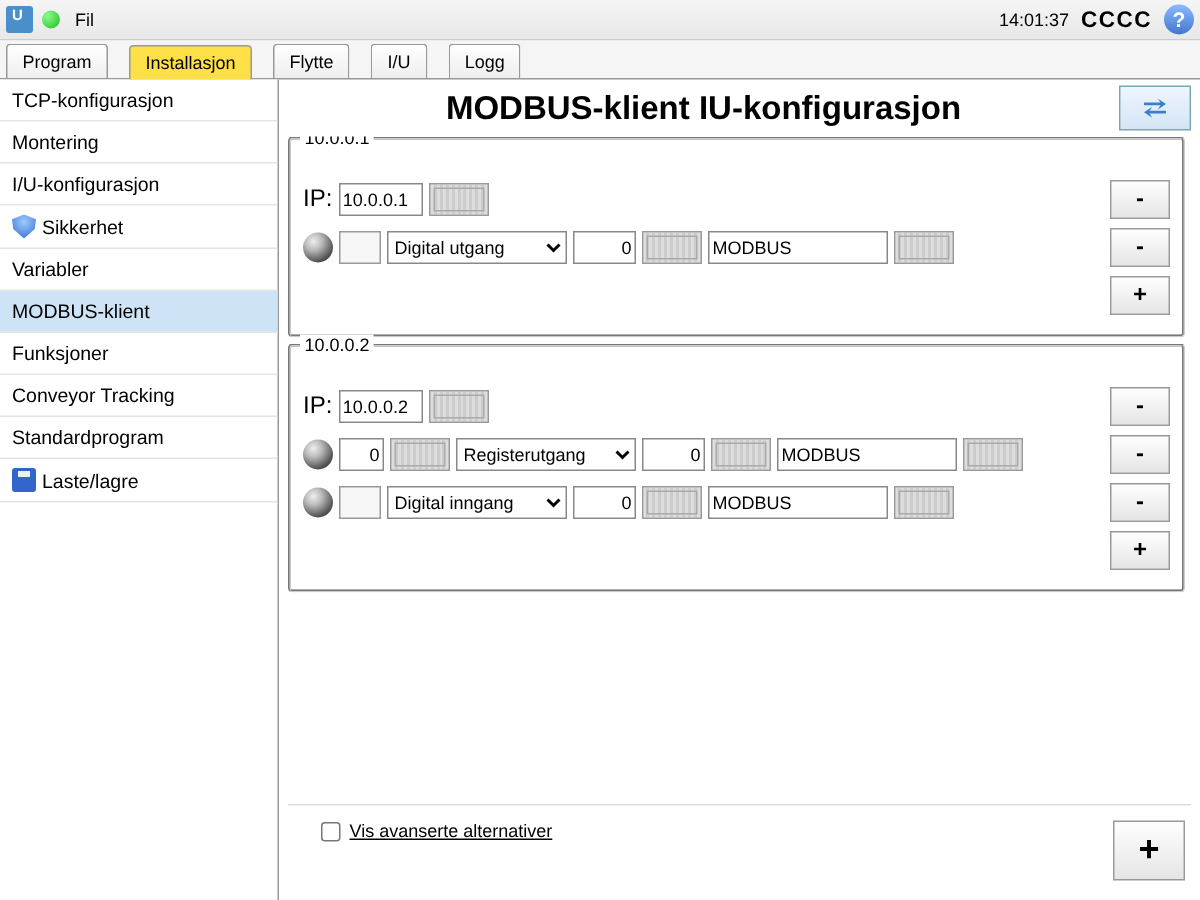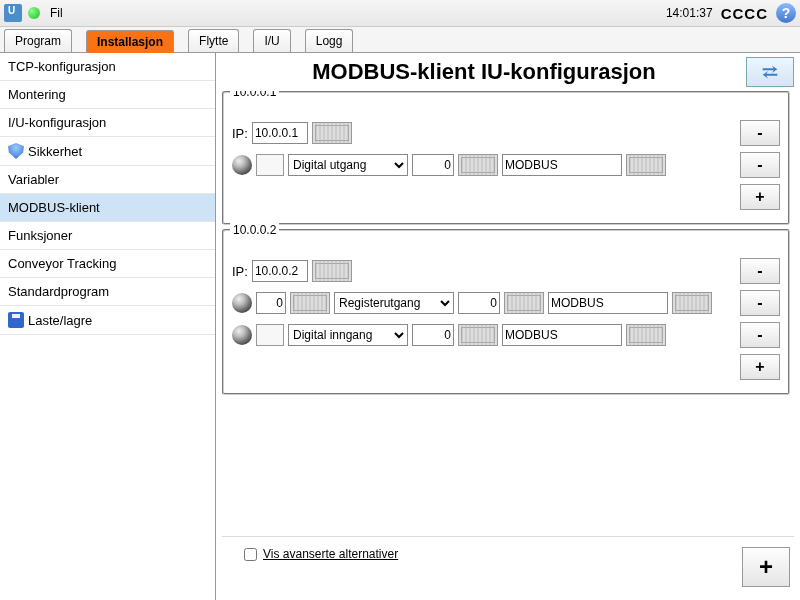--- a/index.html
+++ b/index.html
@@ -8,38 +8,38 @@
   .menubar .logo { width: 18px; height: 18px; background: #4a8fc9; border-radius: 2px; margin-right: 6px; position: relative; }
   .menubar .logo::after { content: 'U'; color: #fff; font-weight: bold; font-size: 10px; position: absolute; top: 1px; left: 4px; }
   .menubar .status-dot { width: 12px; height: 12px; border-radius: 50%; background: radial-gradient(circle at 30% 30%, #8f8, #2b2); margin-right: 6px; }
   .menubar .file-menu { cursor: pointer; padding: 4px; }
   .menubar .spacer { flex: 1; }
   .menubar .clock { margin-right: 8px; }
   .menubar .status-cccc { font-weight: bold; font-size: 15px; margin-right: 8px; letter-spacing: 1px; }
   .menubar .help { width: 20px; height: 20px; border-radius: 50%; background: linear-gradient(#8bf, #47c); color: #fff; font-weight: bold; text-align: center; line-height: 20px; cursor: pointer; font-size: 14px; }
   .tabbar { height: 26px; display: flex; align-items: flex-end; padding: 0 4px; border-bottom: 1px solid #999; background: #f5f5f5; gap: 12px; }
   .tab { border: 1px solid #999; border-bottom: none; padding: 4px 10px; margin-right: 2px; background: linear-gradient(#fff,#eee); cursor: pointer; font-size: 12px; border-radius: 3px 3px 0 0; }
-  .tab.active { background: #f97316; font-weight: bold; position: relative; top: 1px; }
+  .tab.active { background: #fde047; font-weight: normal; position: relative; top: 1px; }
   .workarea { display: flex; height: 548px; }
-  .sidebar { width: 216px; border-right: 1px solid #999; background: #fff; }
+  .sidebar { width: 186px; border-right: 1px solid #999; background: #fff; }
   .sidebar .item { padding: 6px 8px; border-bottom: 1px solid #e5e5e5; cursor: pointer; display: flex; align-items: center; font-size: 13px; }
   .sidebar .item.selected { background: #cfe3f7; }
   .sidebar .item .icon { width: 16px; height: 16px; margin-right: 4px; }
   .shield { background: radial-gradient(circle at 50% 30%, #9cf, #36c); clip-path: polygon(50% 0,100% 20%,95% 60%,50% 100%,5% 60%,0 20%); }
   .disk { background: #36c; border-radius:2px; position:relative; }
   .disk::after { content:''; position:absolute; top:2px; left:4px; width:8px; height:4px; background:#eee; }
   .main { flex: 1; padding: 4px 6px; display:flex; flex-direction:column; overflow:hidden;}
   .header-row { display:flex; align-items:center; margin-bottom:4px;}
   .page-title { flex:1; text-align:center; font-size:22px; font-weight:bold; }
   .refresh-btn { width:48px; height:30px; border:1px solid #7aa; background:linear-gradient(#eef5ff,#d5e5f5); cursor:pointer; display:flex; align-items:center; justify-content:center; }
   .refresh-btn svg { width:22px; height:18px; }
   .group { border:2px groove #ccc; border-radius:3px; padding:22px 8px 8px 8px; margin-bottom:4px; position:relative;}
   .group .legend { position:absolute; top:-8px; left:6px; background:#fff; padding:0 3px; font-size:12px;}
   .row { display:flex; align-items:center; margin:4px 0; gap:4px; height:28px;}
-  .ip-label { font-size:13px; }
+  .ip-label { font-size:16px; }
   input.ip, input.val, input.name, input.small { border:1px solid #888; background:#fff; height:22px; padding:1px 2px; font-size:12px; }
   input.ip { width:56px; }
   input.val { width:42px; text-align:right; }
   input.name { width:120px; }
   input.small { width:30px; text-align:right;}
   .kbd-btn { width:40px; height:22px; border:1px solid #999; background: repeating-linear-gradient(90deg,#ddd,#ddd 2px,#ccc 2px,#ccc 4px); cursor:pointer; position:relative; }
   .kbd-btn::after { content:''; position:absolute; inset:2px; border:1px solid #aaa; }
   .status-sphere { width:20px; height:20px; border-radius:50%; background: radial-gradient(circle at 35% 30%, #eee 0%, #bbb 30%, #555 70%, #222 100%); }
   .blank-box { width:28px; height:22px; border:1px solid #999; background:#f7f7f7; }
   select.sigtype { height:22px; width:120px; border:1px solid #888; background:#fff; font-size:12px;}

